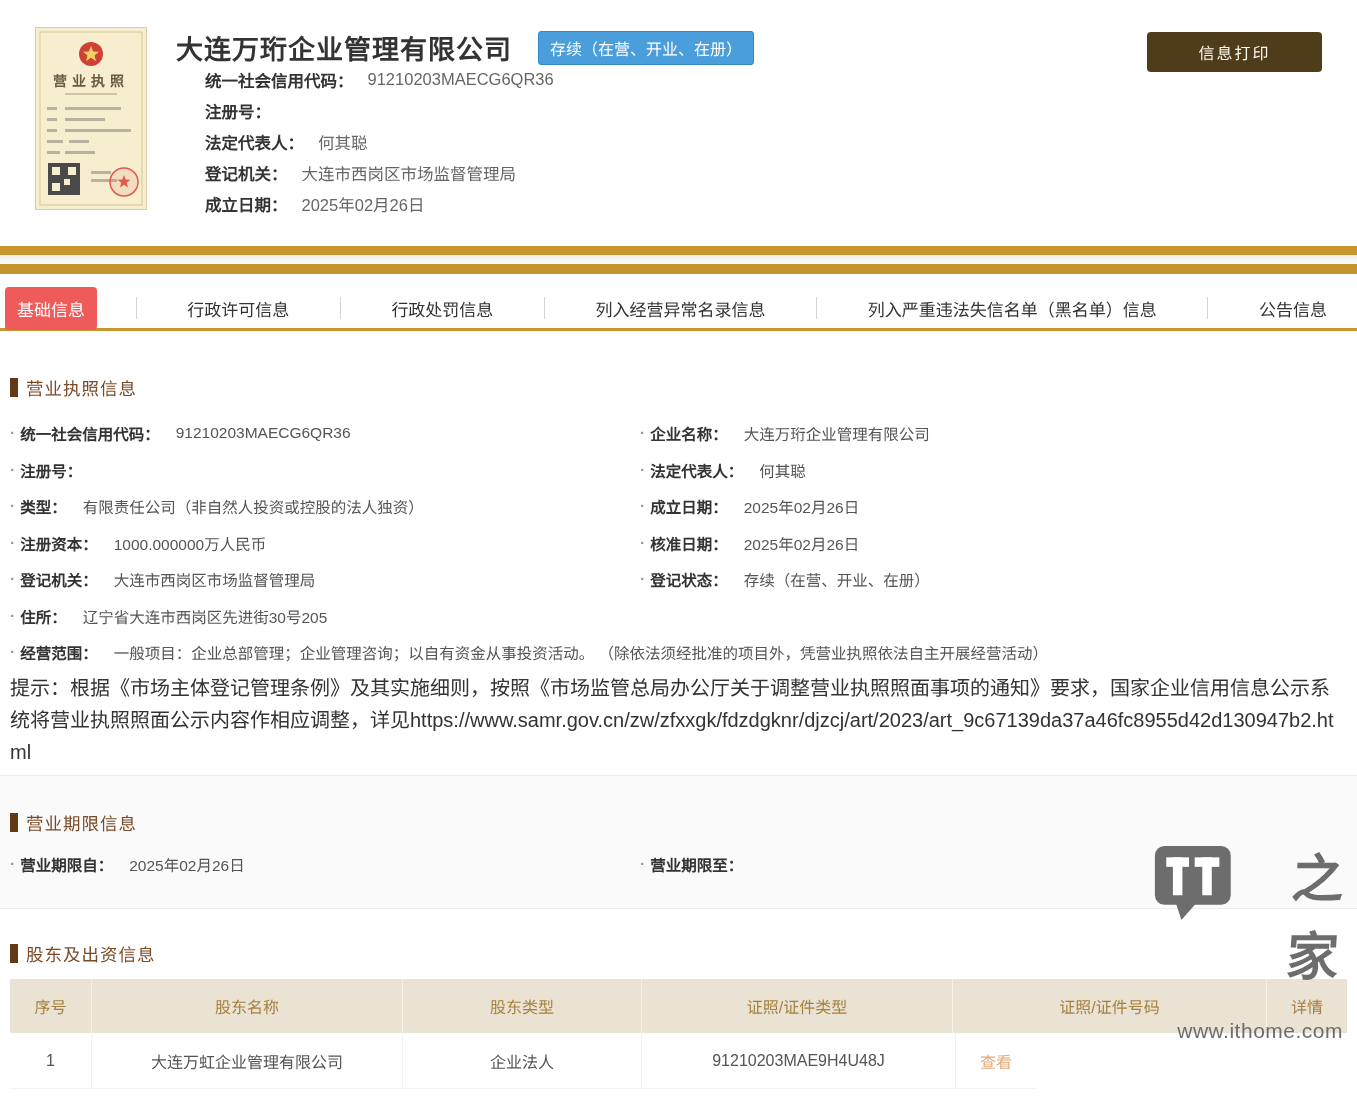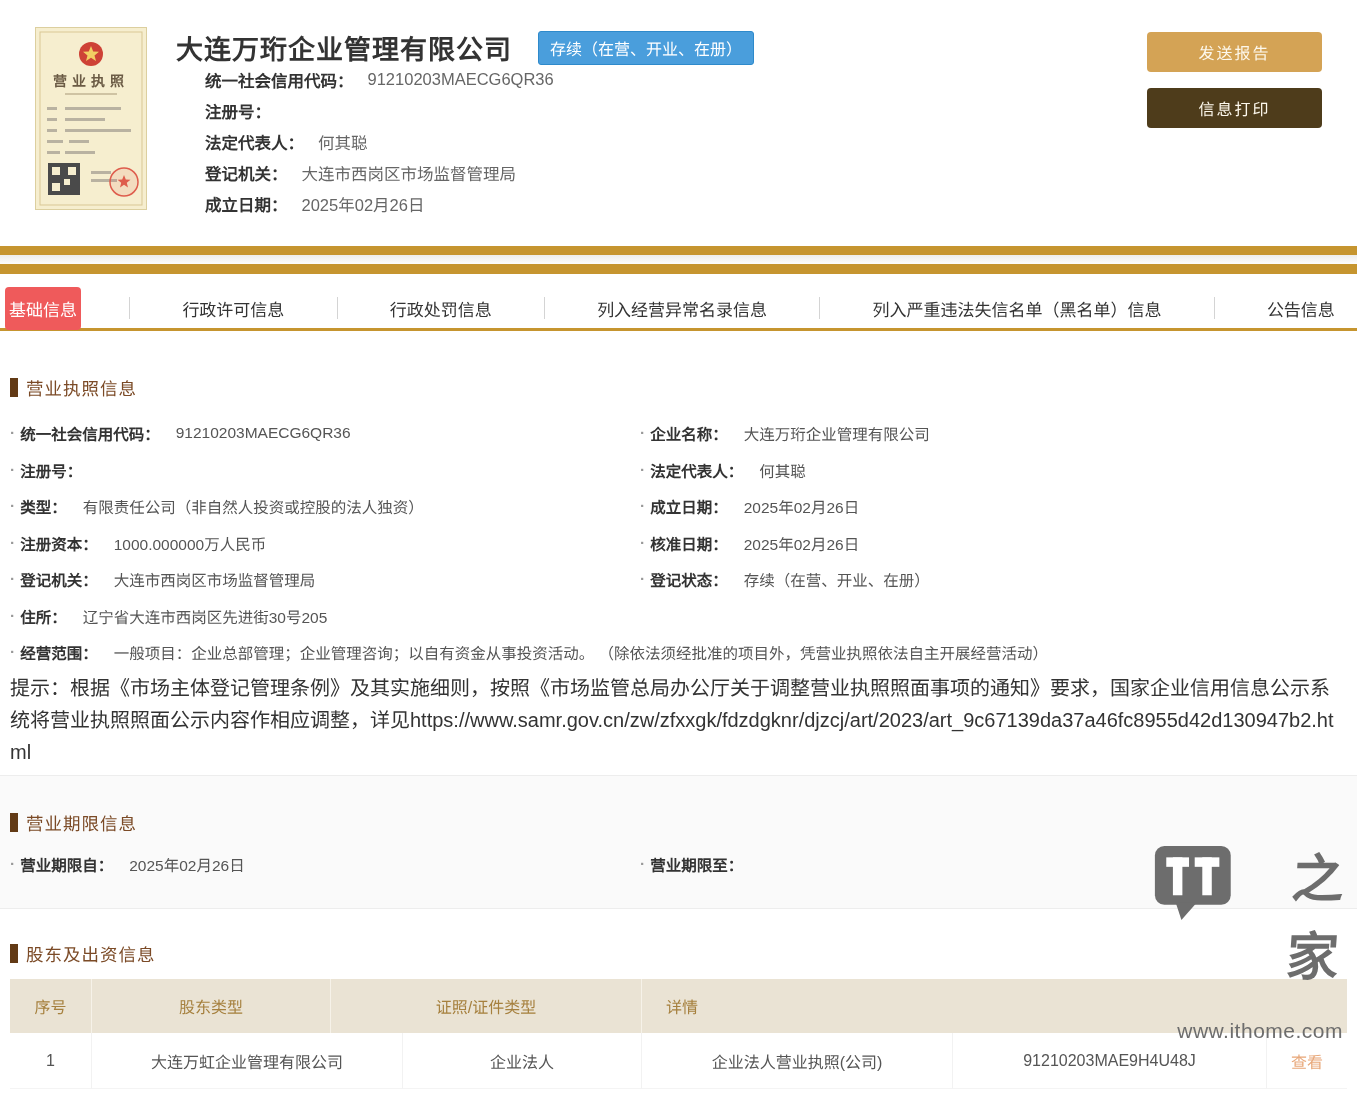--- a/index.html
+++ b/index.html
@@ -30,21 +30,21 @@
 
   
   .gold-bars{position:absolute;left:0;top:246px;width:100%}
   .gold-bars .bar1{height:9px;background:var(--gold)}
   .gold-bars .gap{height:9px;background:linear-gradient(#ededeb,#fdfdfc)}
   .gold-bars .bar2{height:10px;background:var(--gold)}
 
   
   .tabs{position:absolute;left:0;top:288px;width:100%;height:43px;display:flex;align-items:center;
     justify-content:space-between;padding:0 18px 0 5px;border-bottom:3px solid var(--gold);background:#fff}
-  .tab{font-size:17px;color:#333;padding:9px 4px;cursor:pointer;white-space:nowrap}
+  .tab{font-size:17px;color:#333;padding:9px 12px;cursor:pointer;white-space:nowrap}
   .tab.active{background:var(--tab-active);color:#fff;border-radius:4px}
   .tab-sep{width:1px;height:22px;background:#d4d4d4}
 
   
   .shade{position:absolute;left:0;top:776px;width:100%;height:132px;background:#fafafa}
   .hr{position:absolute;left:0;width:100%;height:1px;background:#ededed}
   .hr.hr1{top:775px}.hr.hr2{top:908px}
   .section-title{position:absolute;display:flex;align-items:center}
   .section-title .bar{width:8px;height:19px;background:var(--section-bar);margin-right:8px}
   .section-title .txt{font-size:17.5px;color:var(--section-title);font-weight:normal;letter-spacing:1px}
@@ -143,21 +143,20 @@
     <span class="lbl">登记机关：</span>
     <span class="val">大连市西岗区市场监督管理局</span>
   </div>
   <div class="hfield">
     <span class="lbl">成立日期：</span>
     <span class="val">2025年02月26日</span>
   </div>
 </div>
 
 <div class="action-buttons">
-  <button class="abtn b1">发送报告</button>
   <button class="abtn b3">信息打印</button>
 </div>
 
 <div class="gold-bars">
   <div class="bar1"></div>
   <div class="gap"></div>
   <div class="bar2"></div>
 </div>
 
 <nav class="tabs">
@@ -269,29 +268,30 @@
 </div>
 
 <div class="section-title st-share">
   <span class="bar"></span>
   <span class="txt">股东及出资信息</span>
 </div>
 
 <div class="sh-table">
   <div class="tr head">
     <div class="td c0">序号</div>
+    <div class="td c1">股东名称</div>
     <div class="td c2">股东类型</div>
     <div class="td c3">证照/证件类型</div>
+    <div class="td c4">证照/证件号码</div>
     <div class="td c5">详情</div>
   </div>
   <div class="tr body">
     <div class="td c0">1</div>
     <div class="td c1">大连万虹企业管理有限公司</div>
     <div class="td c2">企业法人</div>
-    <div class="td c3">企业法人营业执照(公司)</div>
     <div class="td c4">91210203MAE9H4U48J</div>
     <div class="td c5">
       <a class="view-link">查看</a>
     </div>
   </div>
 </div>
 
 <div class="watermark">
   <div class="wm-row">
     <svg width="84" height="84" viewBox="0 0 84 84">

